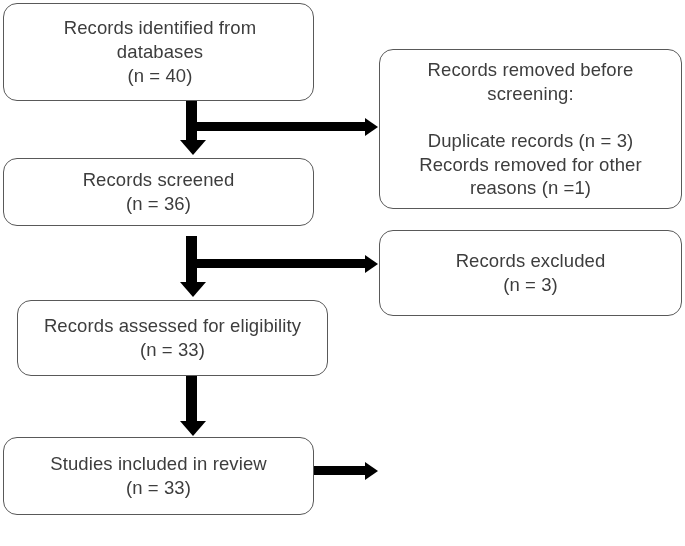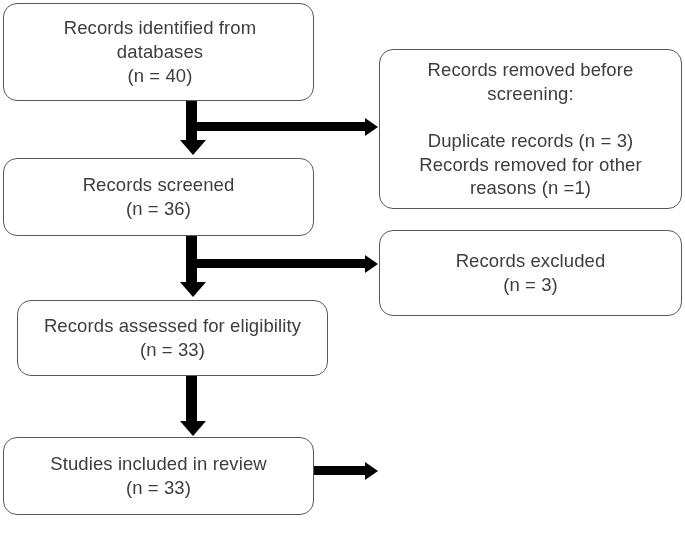--- a/index.html
+++ b/index.html
@@ -29,21 +29,21 @@
     justify-content: center;
     text-align: center;
     font-size: 18.5px;
     line-height: 1.28;
     letter-spacing: 0.1px;
     white-space: pre-line;
     padding: 2px 6px;
   }
   
   #box-identified  { left: 3px;   top: 3px;   width: 311px; height: 98px; padding-left: 9px; }
-  #box-screened    { left: 3px;   top: 158px; width: 311px; height: 78px; }
+  #box-screened    { left: 3px;   top: 158px; width: 311px; height: 68px; }
   #box-eligibility { left: 17px;   top: 300px; width: 311px; height: 76px; }
   #box-included    { left: 3px;   top: 437px; width: 311px; height: 78px; }
   
   #box-removed     { left: 379px; top: 32px;  width: 303px; height: 160px; margin-top: 17px; }
   #box-excluded    { left: 379px; top: 230px; width: 303px; height: 86px; }
   #box-conditions  { left: 379px; top: 434px; width: 303px; height: 106px; }
 
   
   .conn { position: absolute; }
   .vstem {

